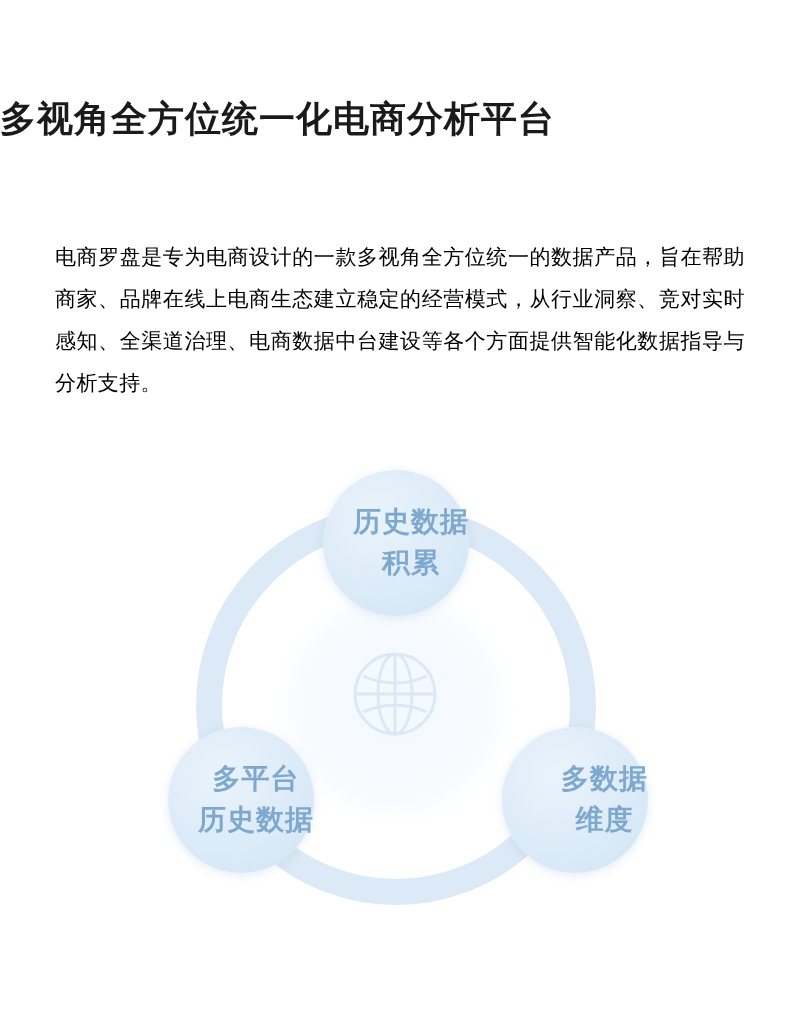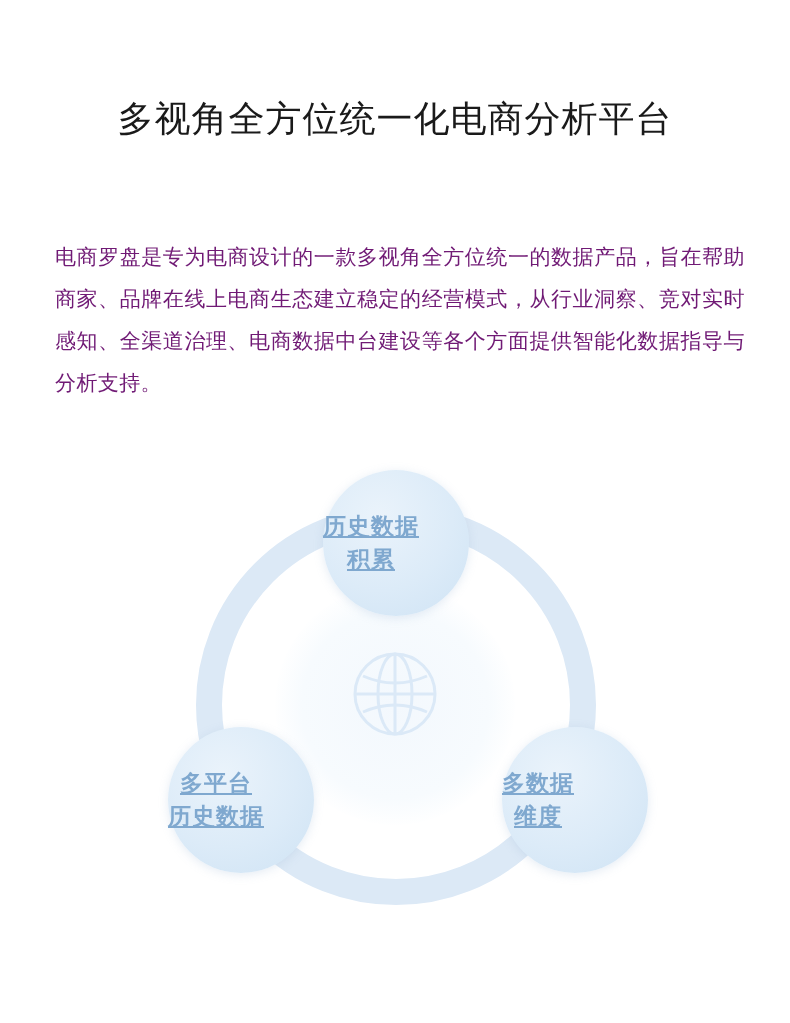--- a/index.html
+++ b/index.html
@@ -21,36 +21,35 @@
     width: 790px;
     height: 1023px;
     box-sizing: border-box;
   }
 
   .page-title {
     position: absolute;
     top: 72px;
     left: 0;
     width: 790px;
-    text-align: center;
     font-size: 36px;
-    font-weight: normal;
+    font-weight: bold;
     letter-spacing: 1px;
     color: #1a1a1a;
     line-height: 1.3;
   }
 
   .intro-paragraph {
     position: absolute;
     top: 215px;
     left: 55px;
     width: 690px;
     font-size: 21px;
     line-height: 2.0;
-    color: #701a75;
+    color: #000000;
     letter-spacing: 0.4px;
     text-align: justify;
   }
 
   
   .diagram {
     position: absolute;
     top: 455px;
     left: 0;
     width: 790px;
@@ -89,29 +88,28 @@
 
   .node {
     position: absolute;
     width: 146px;
     height: 146px;
     border-radius: 50%;
     background: radial-gradient(circle at 38% 32%, #eaf3fb 0%, #dcebf8 55%, #cfe3f4 100%);
     box-shadow: 0 2px 10px rgba(150, 180, 210, 0.25);
     display: flex;
     align-items: center;
-    justify-content: flex-start;
+    justify-content: flex-end;
     text-align: center;
     color: #7fa8cf;
-    font-size: 23px;
+    font-size: 28px;
     font-weight: bold;
     line-height: 1.45;
     letter-spacing: 1px;
     box-sizing: border-box;
-    text-decoration: underline;
   }
 
   .node-label {
     white-space: pre-line;
     display: block;
   }
 
   .node-top {
     left: 323px;
     top: 15px;

